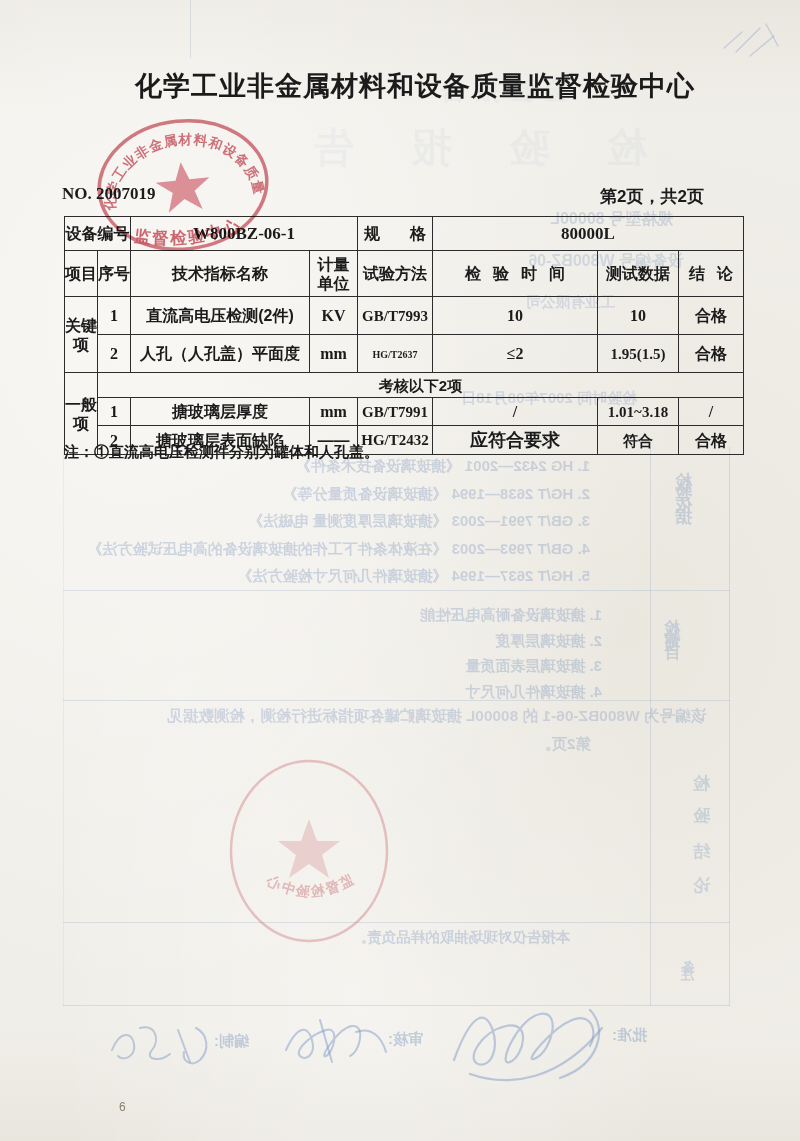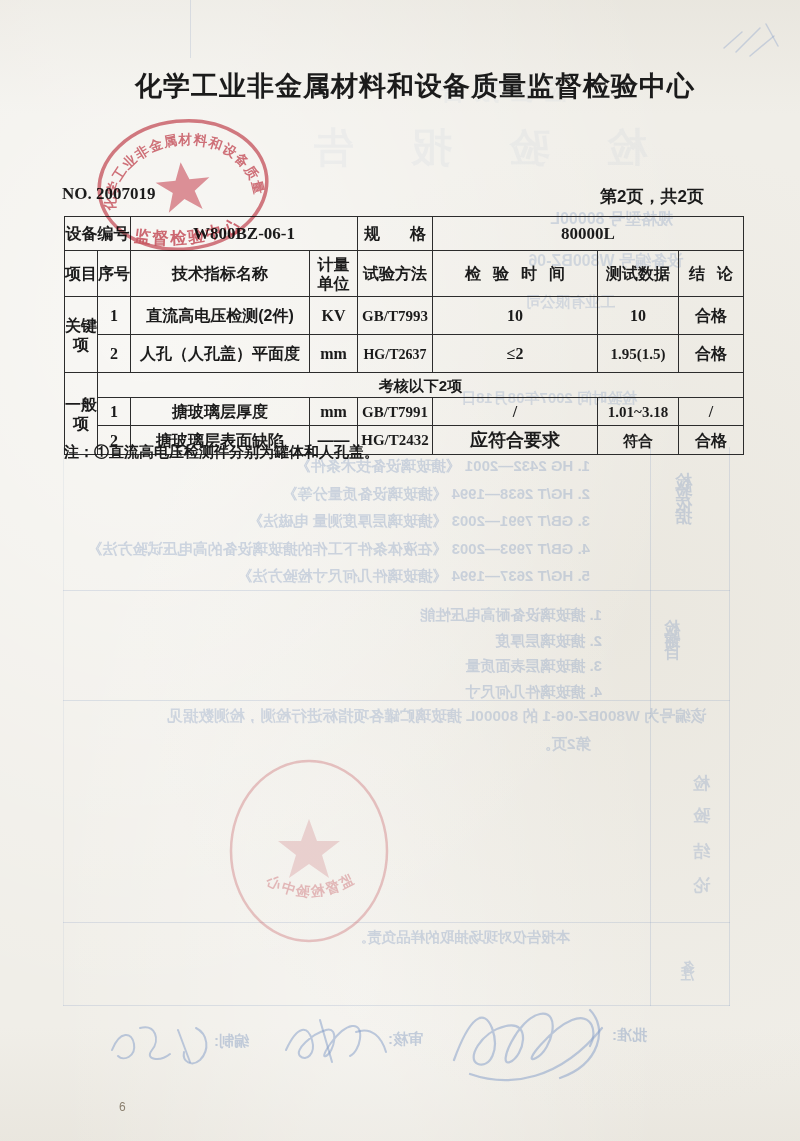--- a/index.html
+++ b/index.html
@@ -177,21 +177,21 @@
       <td><span class="num">KV</span></td>
       <td><span class="num" style="font-size:15px;text-align:center;">GB/T7993</span></td>
       <td><span class="num">10</span></td>
       <td><span class="num">10</span></td>
       <td>合格</td>
     </tr>
     <tr style="height:38px">
       <td><span class="num">2</span></td>
       <td class="name">人孔（人孔盖）平面度</td>
       <td><span class="num">mm</span></td>
-      <td><span class="num" style="font-size:14px;">HG/T2637</span></td>
+      <td><span class="num" style="font-size:10px;">HG/T2637</span></td>
       <td><span class="num">≤2</span></td>
       <td><span class="num" style="font-size:15px;">1.95(1.5)</span></td>
       <td>合格</td>
     </tr>
     <tr style="height:25px">
       <td rowspan="3" class="vgroup">一般项</td>
       <td colspan="7" style="font-size:15px;">考核以下2项</td>
     </tr>
     <tr style="height:28px">
       <td><span class="num">1</span></td>

